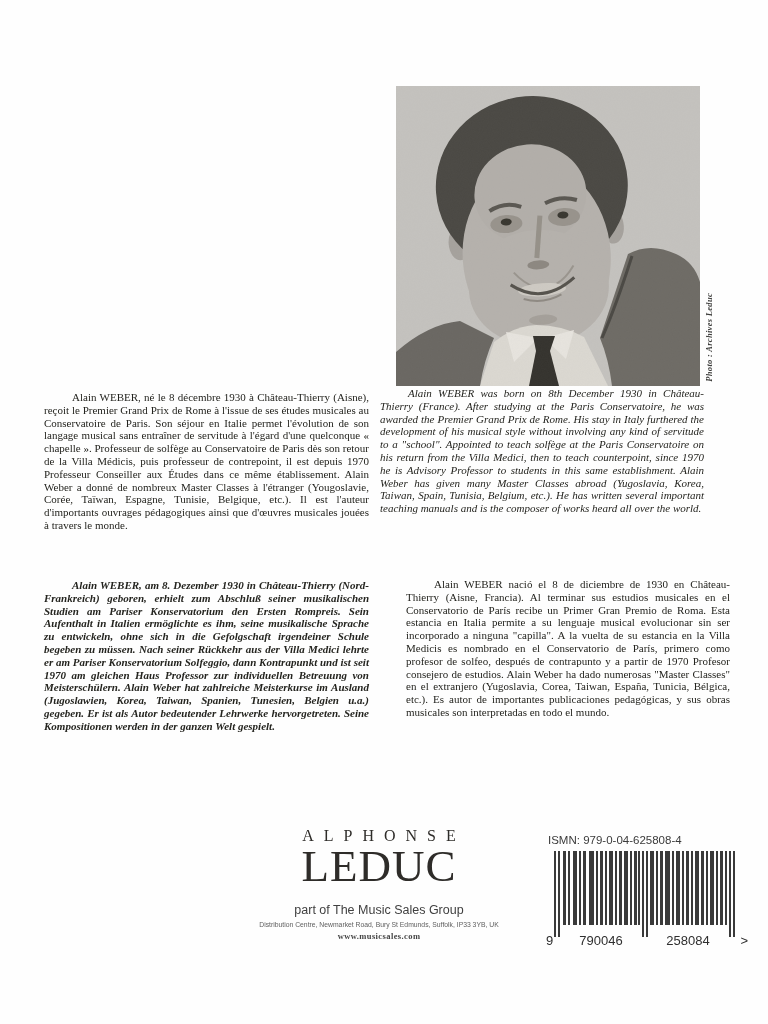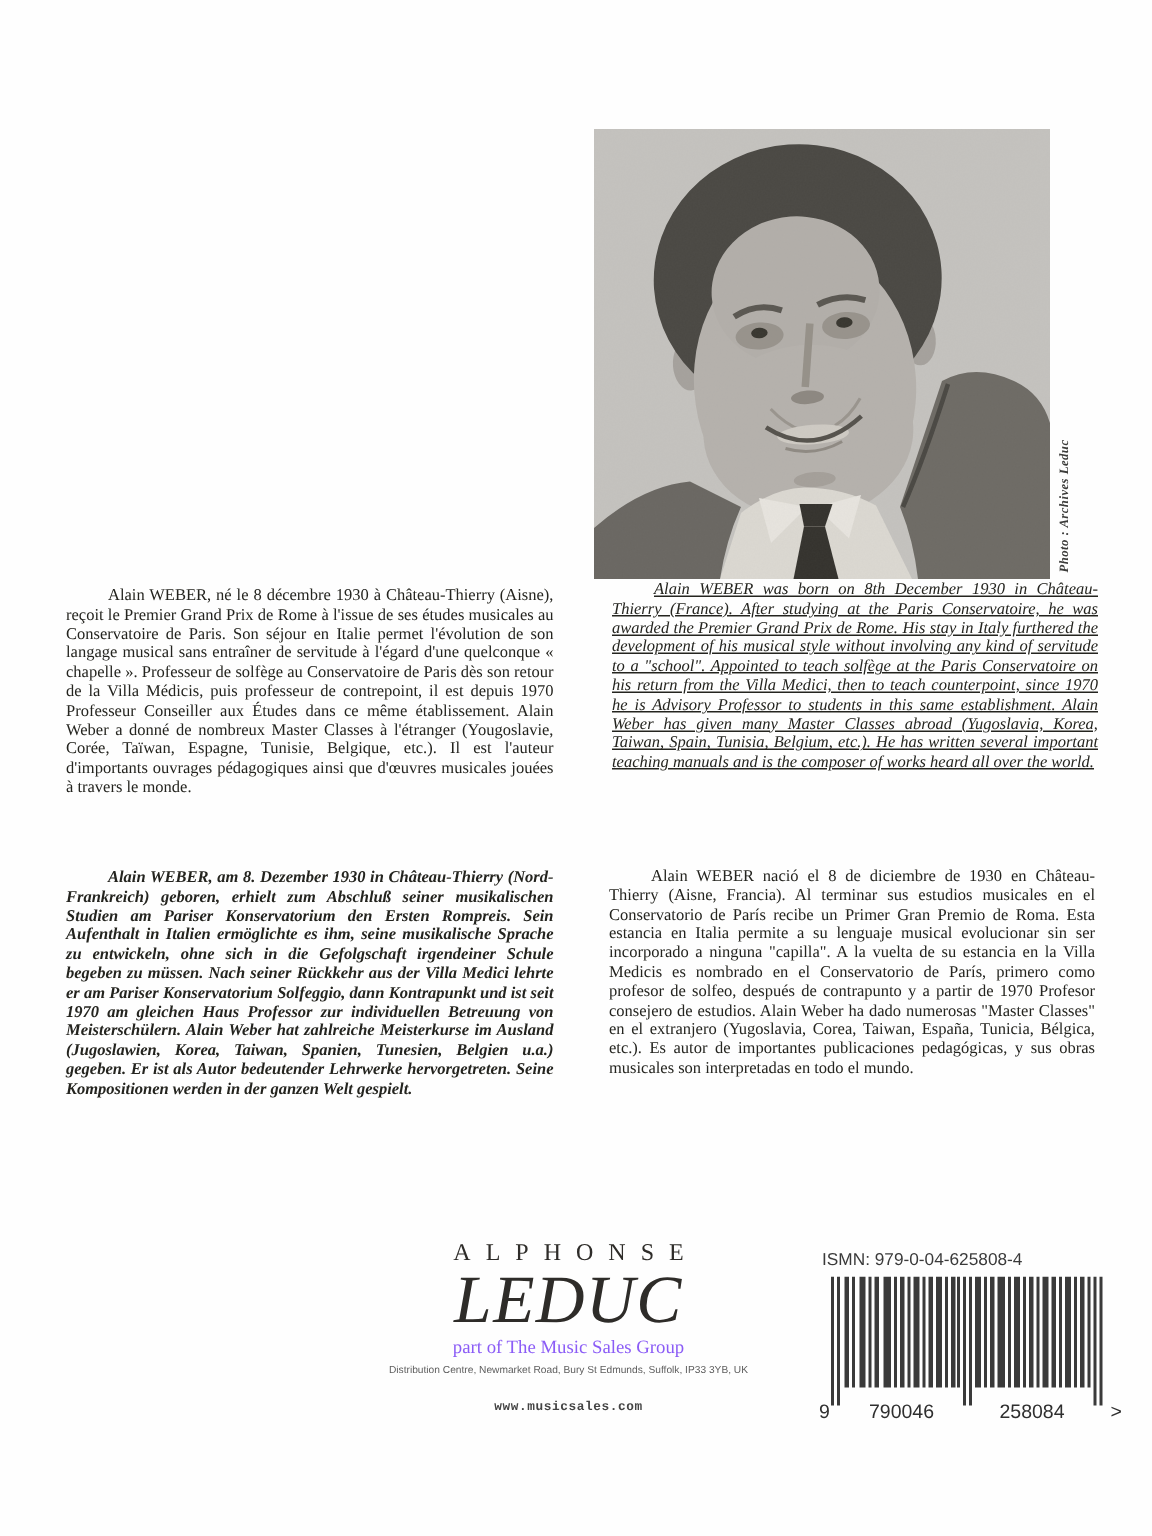--- a/index.html
+++ b/index.html
@@ -20,31 +20,31 @@
     writing-mode:vertical-rl; transform:rotate(180deg);
     font-size:8.5px; font-style:italic; font-weight:bold; color:#3c3c3a;
     letter-spacing:0.3px; white-space:nowrap;
   }
   
   .bio {
     position:absolute; font-size:11px; line-height:12.8px;
     text-align:justify; text-indent:28px; color:#24241f;
   }
   .bio-fr { left:44px;  top:391px; width:325px; }
-  .bio-en { left:408px; top:387px; width:324px; font-style:italic;text-decoration:underline; }
+  .bio-en { left:380px; top:387px; width:324px; font-style:italic; }
   .bio-de { left:44px;  top:579px; width:325px; font-style:italic;font-weight:bold; }
   .bio-es { left:406px; top:578px; width:324px; }
   
   .publisher { position:absolute; left:228px; top:827px; width:302px; text-align:center; color:#2e2c29; }
   .pub-alphonse { font-size:16px; letter-spacing:10px; padding-left:10px; }
-  .pub-leduc    { font-size:45px; line-height:0.92; letter-spacing:1px; margin-top:1px;font-style:italic; }
+  .pub-leduc    { font-size:45px; line-height:0.92; letter-spacing:1px; margin-top:1px; }
   .pub-editions { font-size:14.5px; letter-spacing:1.2px; margin-top:5px; }
-  .pub-group    { font-family:Liberation Serif, serif; font-size:12.5px; margin-top:4px; color:#8b5cf6; }
+  .pub-group    { font-family:Liberation Sans, sans-serif; font-size:12.5px; margin-top:16px; color:#404040; }
   .pub-address  { font-family:"Liberation Sans", sans-serif; font-size:6.8px; margin-top:4px; color:#5e5e5e; }
-  .pub-website  { font-family:Liberation Mono, monospace; font-size:8.5px; font-weight:bold; margin-top:16px; letter-spacing:0.4px; color:#444444; }
+  .pub-website  { font-family:Liberation Serif, serif; font-size:8.5px; font-weight:bold; margin-top:3px; letter-spacing:0.4px; color:#444444; }
   
   .ismn {
     position:absolute; left:548px; top:834px;
     font-family:Liberation Sans, sans-serif; font-size:11.5px; color:#3a3a3a;
   }
   .barcode { position:absolute; left:546px; top:851px; width:202px; height:96px; }
   .barcode svg { display:block; width:100%; height:100%; }
   .barcode text {
     font-family:"Liberation Sans", sans-serif; font-size:13px; fill:#2f2f2f;
   }

